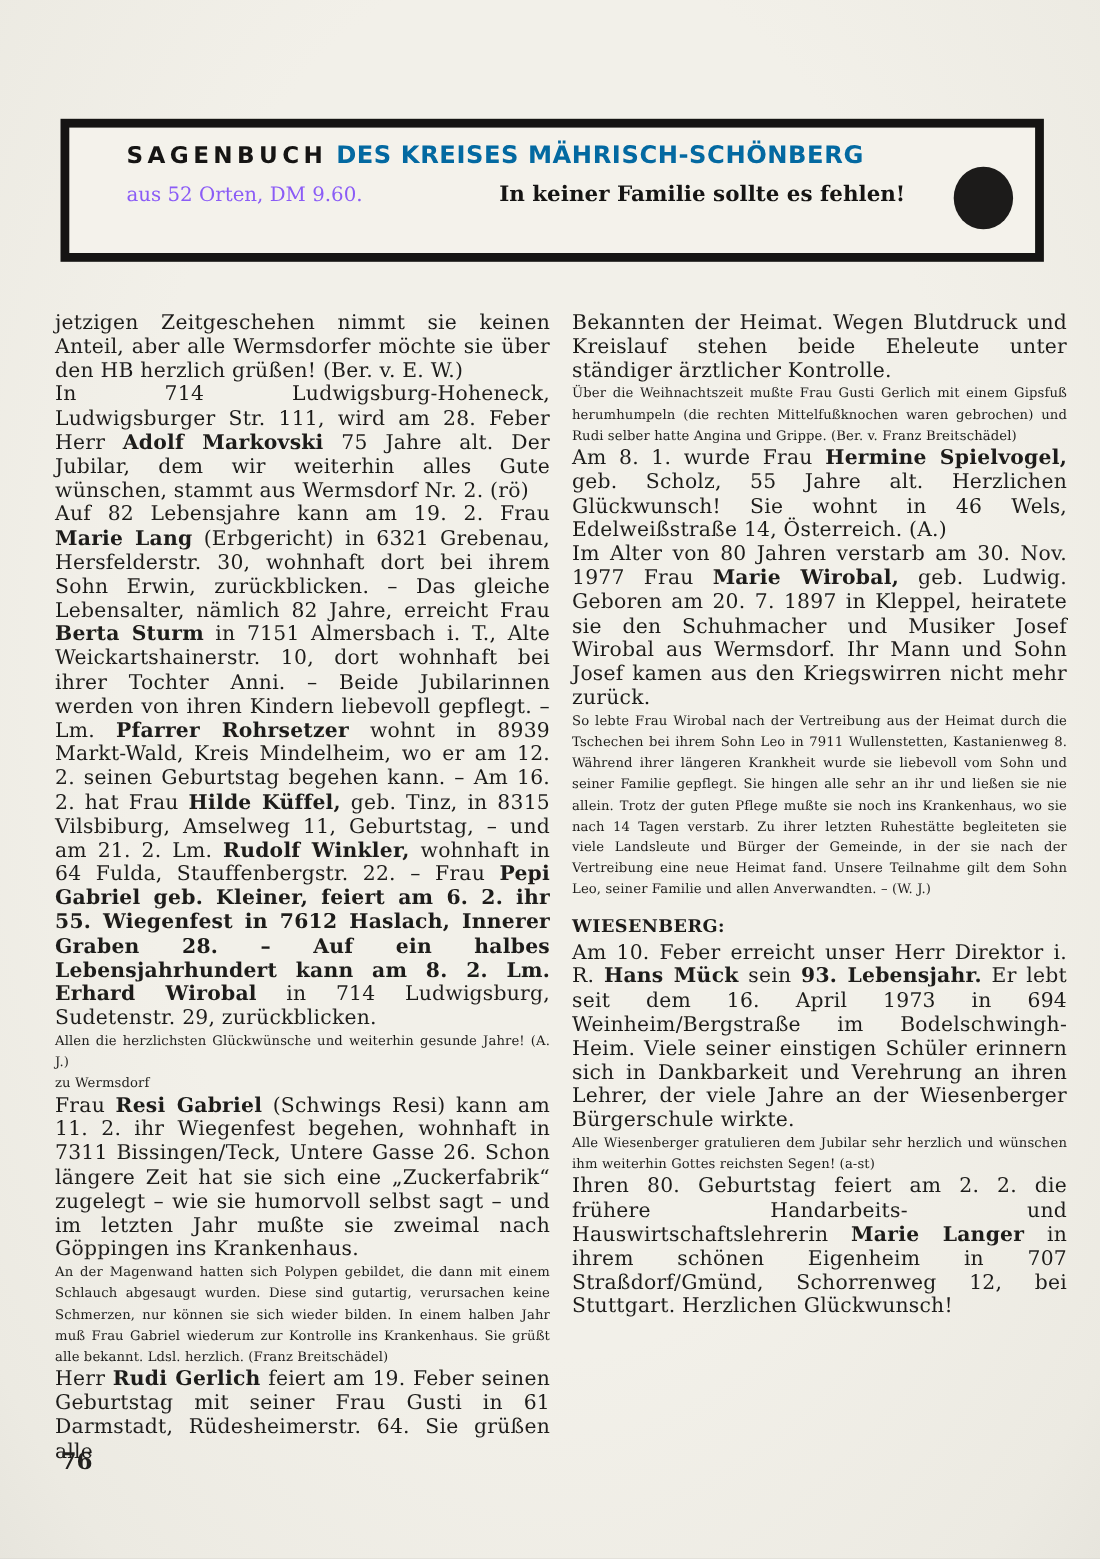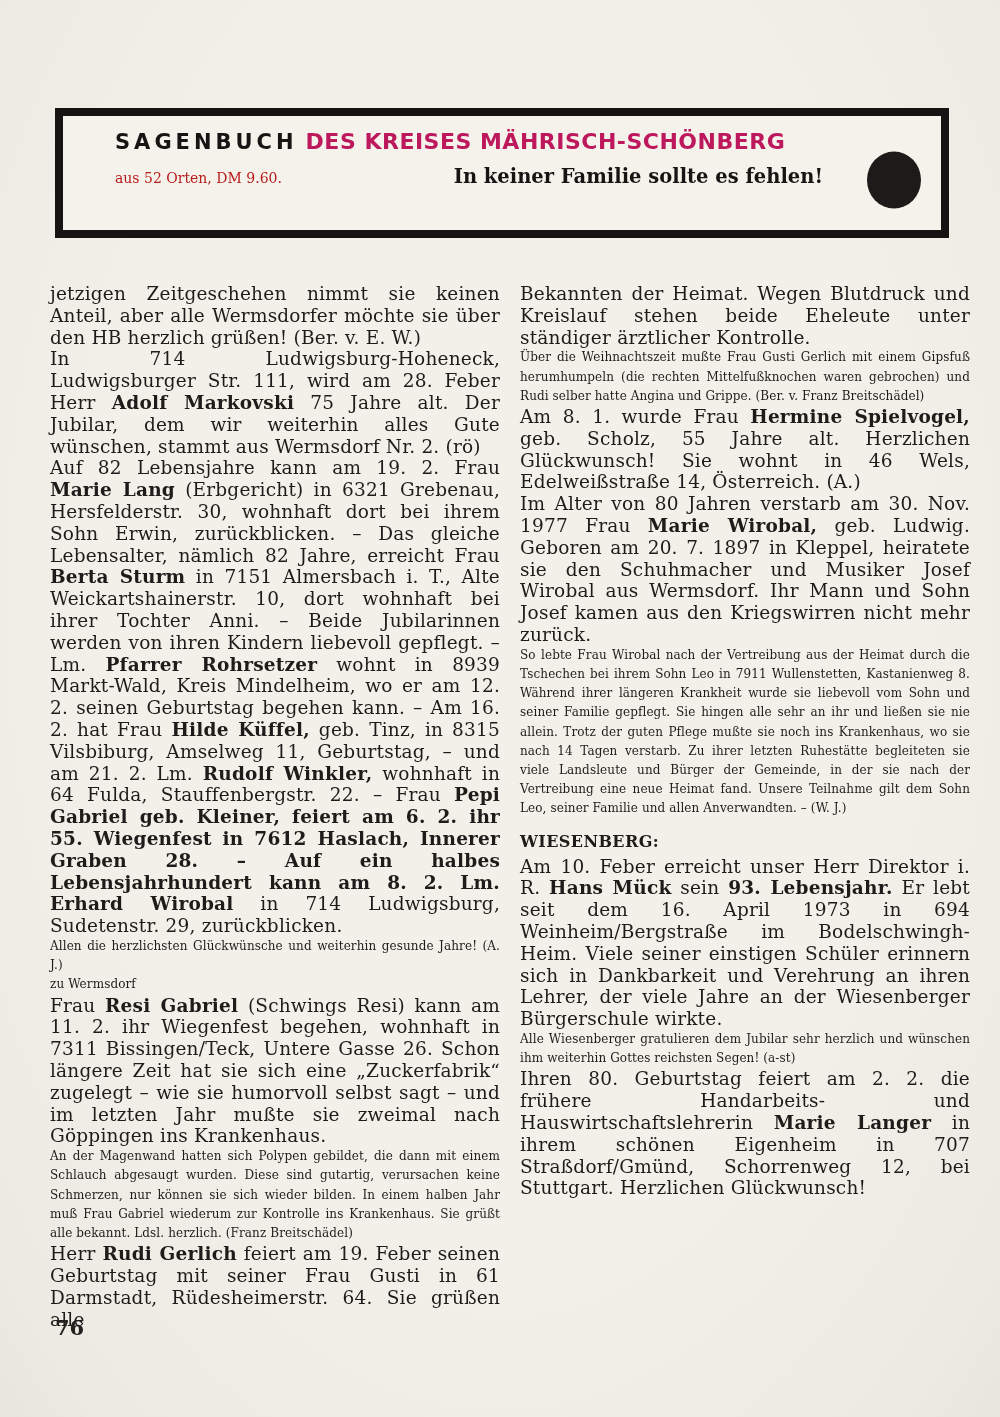--- a/index.html
+++ b/index.html
@@ -41,35 +41,35 @@
   }
   .ad-title-main {
     font-size: 21px;
     letter-spacing: 4px;
     color: #161514;
   }
   .ad-title-rest {
     font-size: 22px;
     letter-spacing: 0.5px;
     margin-left: 8px;
-    color: #be185d;
+    color: #0369a1;
   }
   .ad-line2 {
     margin-top: 8px;
     font-size: 19.5px;
     letter-spacing: 0.3px;
     color: #22211f;
   }
   .ad-line3 {
     margin-top: 11px;
     display: flex;
     align-items: baseline;
     justify-content: space-between;
   }
-  .ad-price { font-size: 14px; color: #b91c1c; }
+  .ad-price { font-size: 18px; color: #8b5cf6; }
   .ad-slogan { font-size: 19.5px; font-weight: bold; color: #161514; }
   .ad-circle {
     position: absolute;
     right: 20px;
     top: 50%;
     transform: translateY(-50%);
     width: 54px;
     height: 57px;
     background: #1c1b1a;
     border-radius: 50%;

